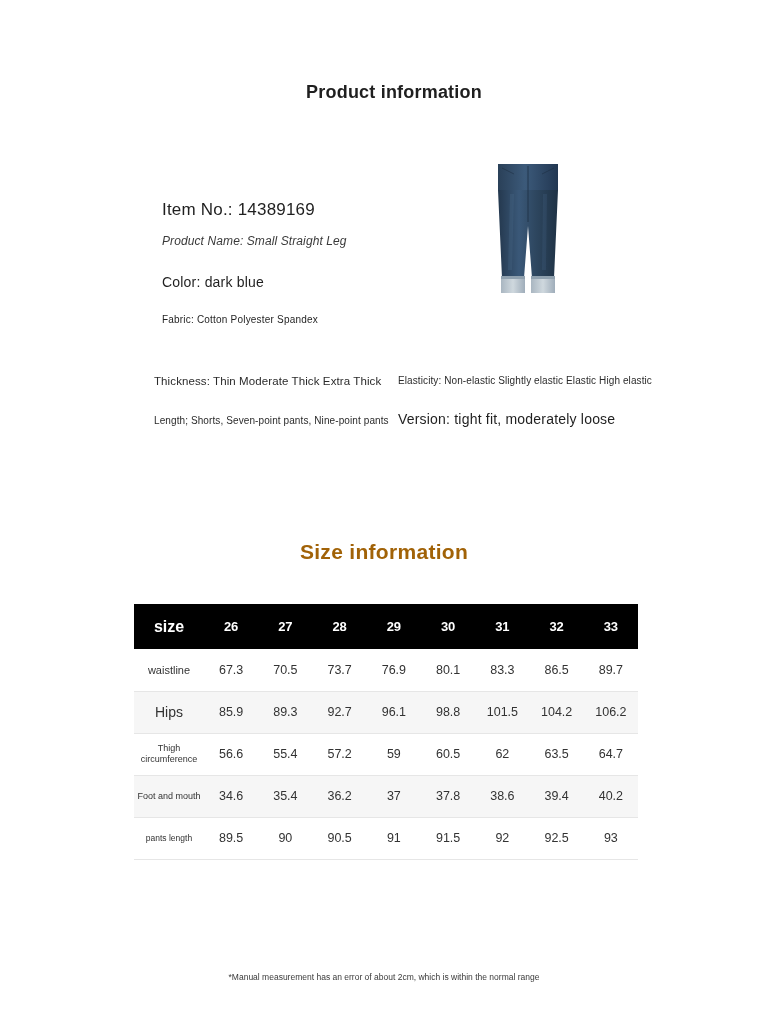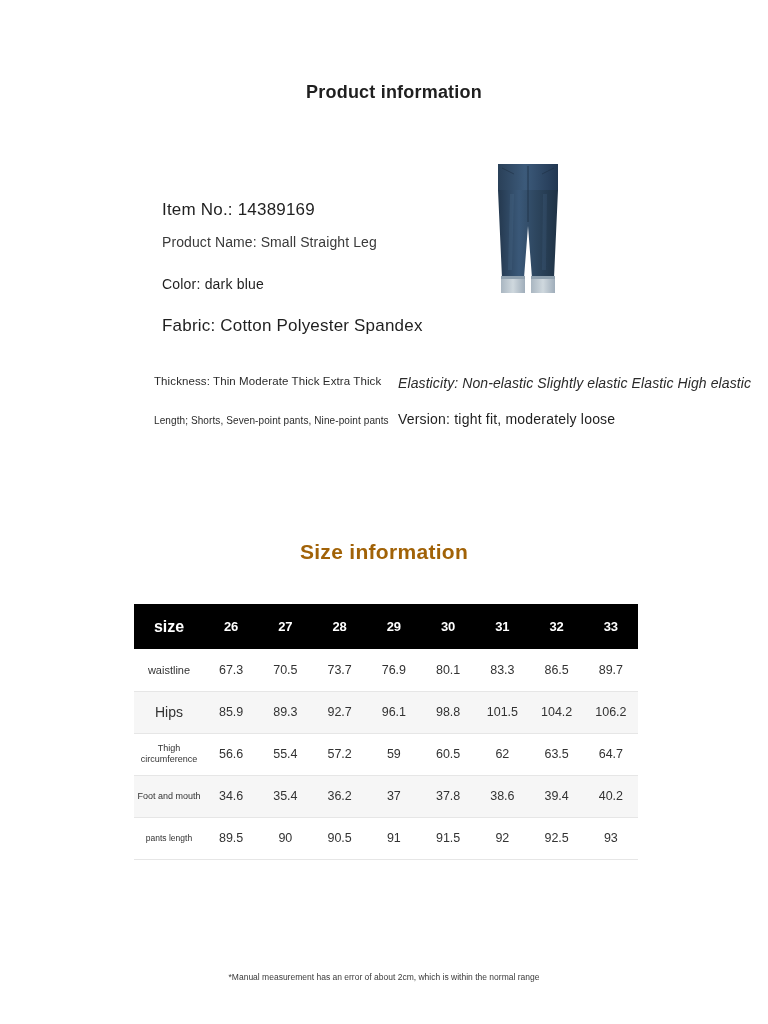--- a/index.html
+++ b/index.html
@@ -43,33 +43,34 @@
   }
 
   .item-no {
     font-size: 17px;
     font-weight: normal;
     color: #1f1f1f;
     margin: 0 0 14px 0;
     letter-spacing: 0.2px;
   }
   .prod-name {
-    font-size: 14px;
+    font-size: 12px;
     color: #3a3a3a;
     margin: 0 0 26px 0;
     letter-spacing: 0.1px;
+    font-style: italic;
   }
   .color-line {
     font-size: 14px;
     color: #1f1f1f;
     margin: 0 0 24px 0;
     letter-spacing: 0.2px;
   }
   .fabric-line {
-    font-size: 17px;
+    font-size: 10px;
     color: #1f1f1f;
     margin: 0;
     letter-spacing: 0.2px;
   }
 
   
   .jeans-wrap {
     position: absolute;
     top: 160px;
     left: 488px;
@@ -84,24 +85,23 @@
     top: 375px;
     left: 154px;
     font-size: 11.5px;
     color: #2b2b2b;
     letter-spacing: 0.1px;
   }
   .attr-elasticity {
     position: absolute;
     top: 375px;
     left: 398px;
-    font-size: 14px;
+    font-size: 10px;
     color: #2b2b2b;
     letter-spacing: 0.1px;
-    font-style: italic;
   }
   .attr-length {
     position: absolute;
     top: 415px;
     left: 154px;
     font-size: 10px;
     color: #2b2b2b;
     letter-spacing: 0.1px;
   }
   .attr-version {

